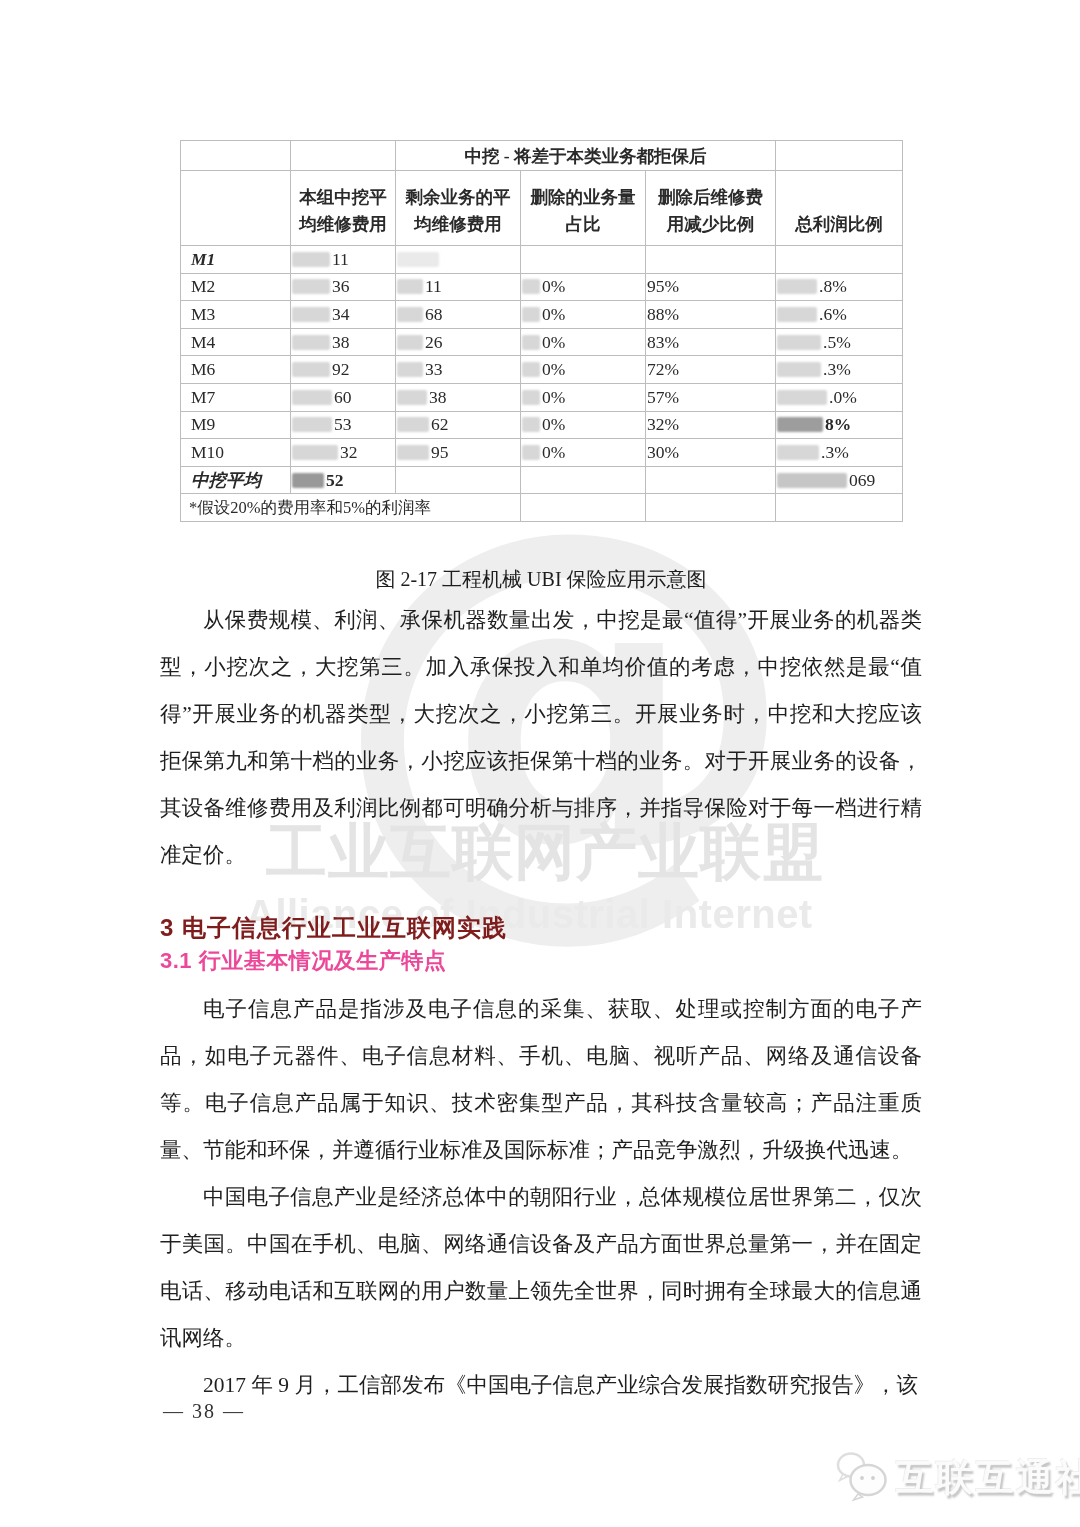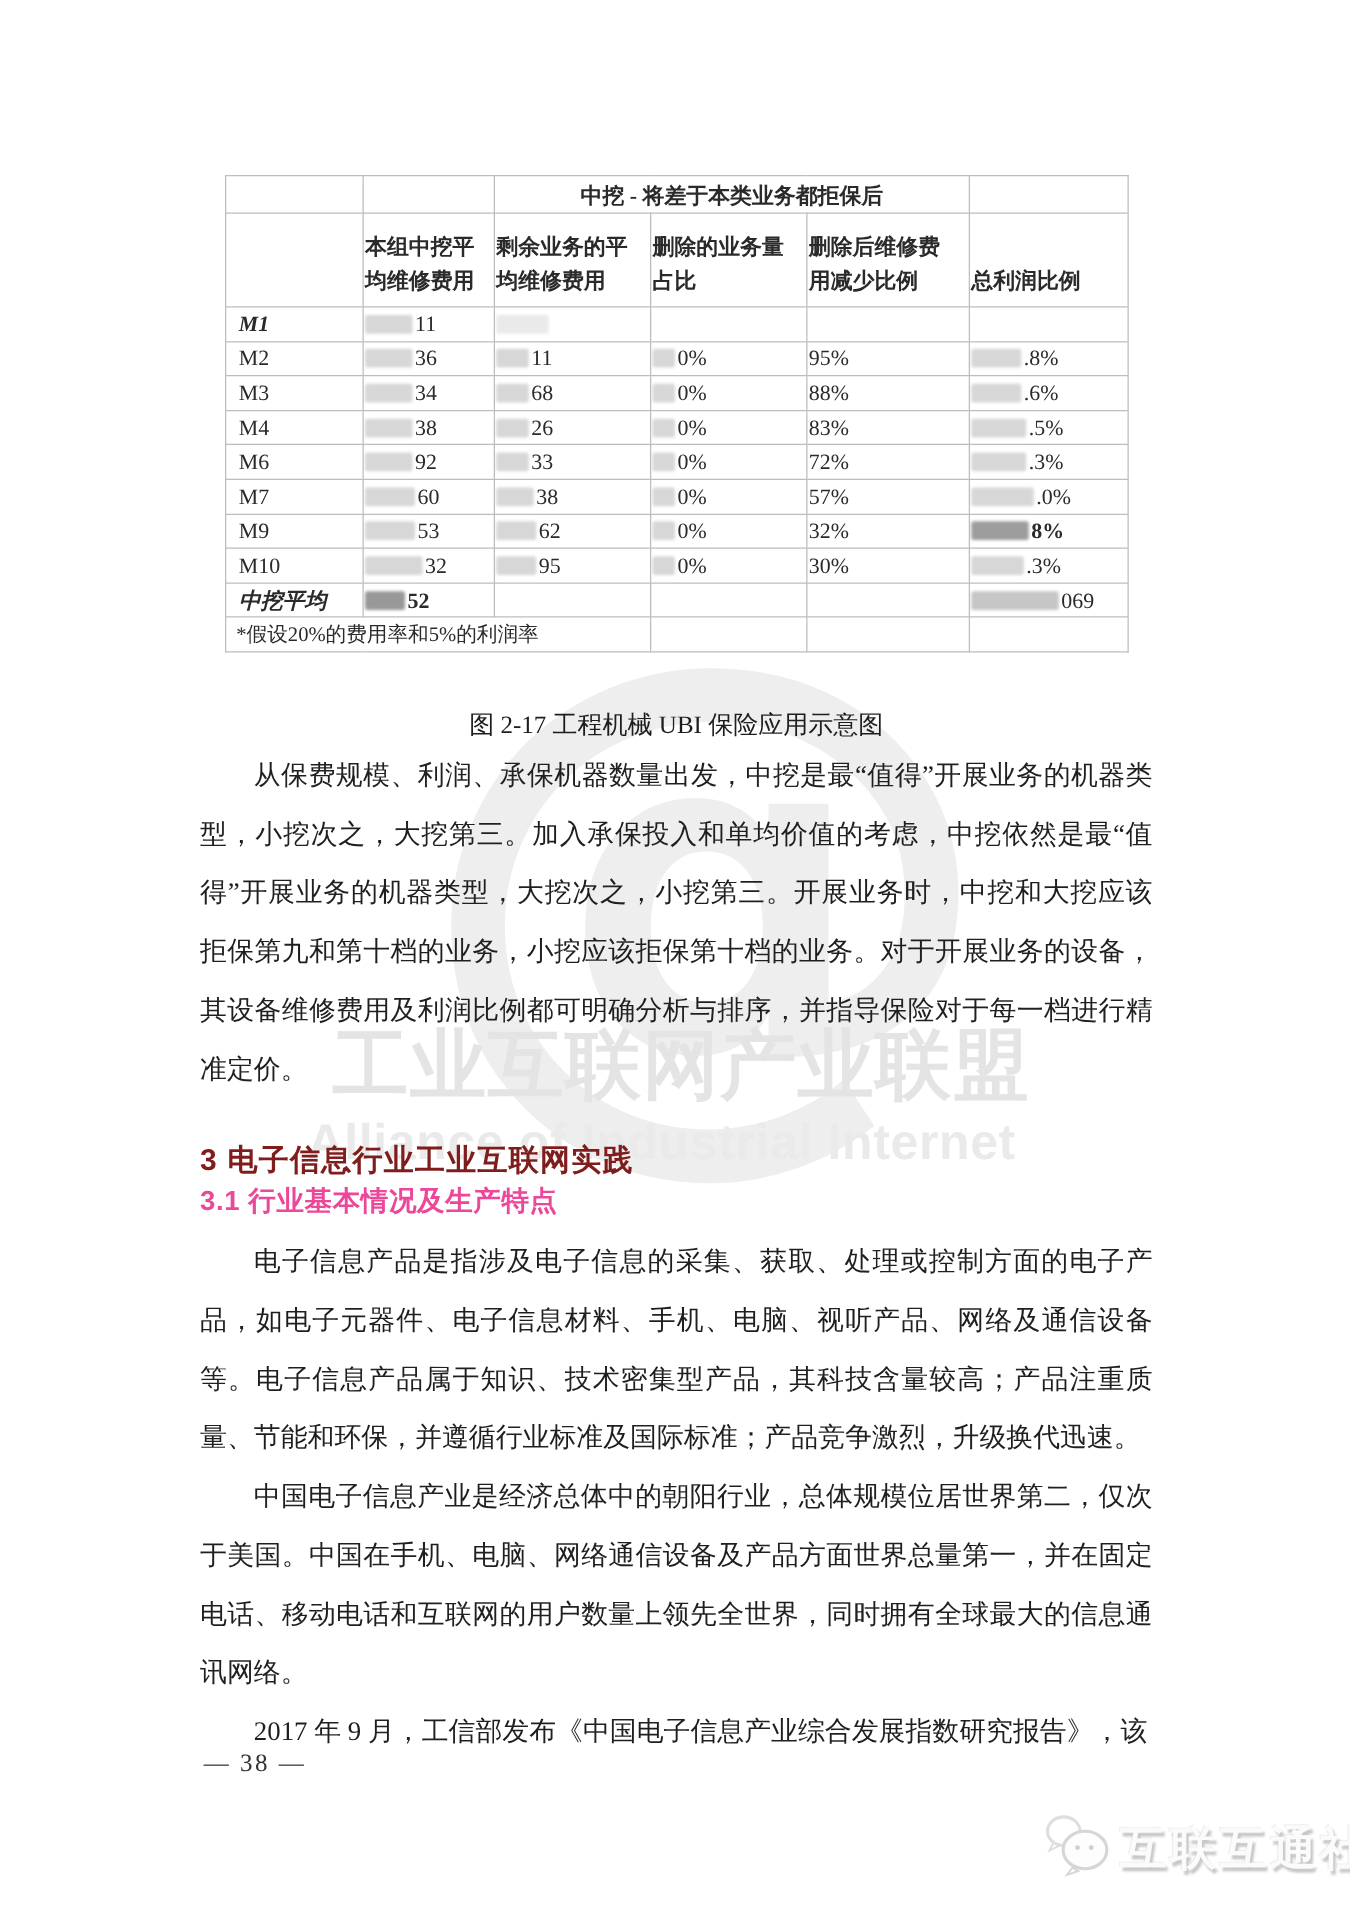--- a/index.html
+++ b/index.html
@@ -21,21 +21,21 @@
     left:246px;top:892px;font-size:40px;font-weight:bold;letter-spacing:0.5px;
     color:#eaeaea;font-family:"Liberation Sans","DejaVu Sans",sans-serif;white-space:nowrap;
   }
   
   .tbl-wrap{position:absolute;left:180px;top:140px;z-index:1;}
   table{border-collapse:collapse;table-layout:fixed;width:722px;background:transparent;}
   td{border:1px solid #bdbdbd;font-size:17.5px;color:#2a2a2a;overflow:hidden;}
   thead tr.r1 td{height:27px;}
   thead tr.r2 td{height:66px;vertical-align:bottom;padding-bottom:7px;}
   td.mh{text-align:center;font-weight:bold;}
-  td.ch{text-align:left;font-weight:bold;line-height:1.55;}
+  td.ch{text-align:center;font-weight:bold;line-height:1.55;}
   tbody td{height:24.6px;}
   td.lbl{padding-left:10px;text-align:left;}
   td.lbl.b{font-weight:bold;font-style:italic;}
   td.num{text-align:left;white-space:nowrap;}
   td.c0{padding-right:16px;}
   td.c1{padding-right:12px;}
   td.c2{padding-right:20px;}
   td.c3{padding-right:12px;}
   td.c4{padding-right:10px;}
   td.foot{text-align:left;padding-left:8px;font-size:16.5px;height:25px;}

